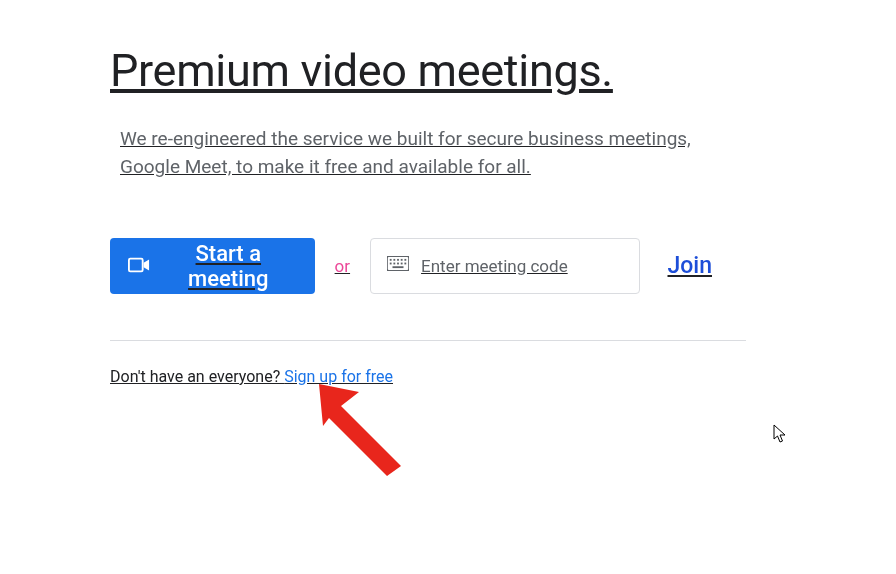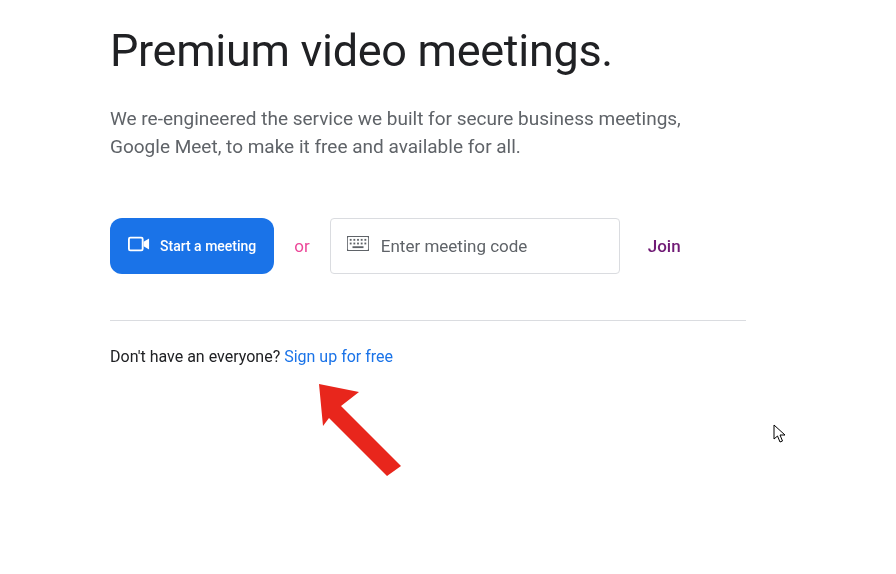--- a/index.html
+++ b/index.html
@@ -6,56 +6,58 @@
     body {
       font-family: 'Google Sans', 'Product Sans', -apple-system, BlinkMacSystemFont, 'Segoe UI', Roboto, Arial, sans-serif;
       background: #fff;
       color: #202124;
       width: 896px;
       height: 574px;
       position: relative;
       overflow: hidden;
     }
     .container {
-      padding: 24px 0 0 110px;
+      padding: 44px 0 0 110px;
       max-width: 720px;
+      text-decoration: underline;
     }
     .headline {
       font-size: 45px;
       font-weight: 400;
       line-height: 1.22;
       color: #202124;
       letter-spacing: -0.3px;
       margin-bottom: 26px;
     }
     .subhead {
       font-size: 19px;
       font-weight: 400;
       line-height: 1.5;
       color: #5f6368;
       margin-bottom: 56px;
       max-width: 640px;
+      margin-left: 10px;
     }
     .action-row {
       display: flex;
       align-items: center;
       gap: 20px;
       margin-bottom: 46px;
     }
     .start-btn {
       display: inline-flex;
       align-items: center;
       gap: 10px;
       background: #1a73e8;
       color: #fff;
       border: none;
-      border-radius: 12px;
+      border-radius: 4px;
       padding: 0 18px;
       height: 56px;
-      font-size: 14px;
+      font-size: 22px;
       font-weight: 500;
       cursor: pointer;
       font-family: inherit;
     }
     .start-btn svg { flex-shrink: 0; }
     .or-text {
       color: #ec4899;
       font-size: 17px;
     }
     .code-field {
@@ -74,22 +76,22 @@
       font-size: 17px;
       font-family: inherit;
       color: #202124;
       flex: 1;
       background: transparent;
     }
     .code-field input::placeholder { color: #5f6368; }
     .join-btn {
       background: none;
       border: none;
-      color: #701a75;
-      font-size: 17px;
+      color: #1d4ed8;
+      font-size: 23px;
       font-weight: 500;
       cursor: default;
       font-family: inherit;
       padding: 0 8px;
     }
     .divider {
       border: none;
       border-top: 1px solid #dadce0;
       margin: 0 0 26px 0;
       width: 636px;

